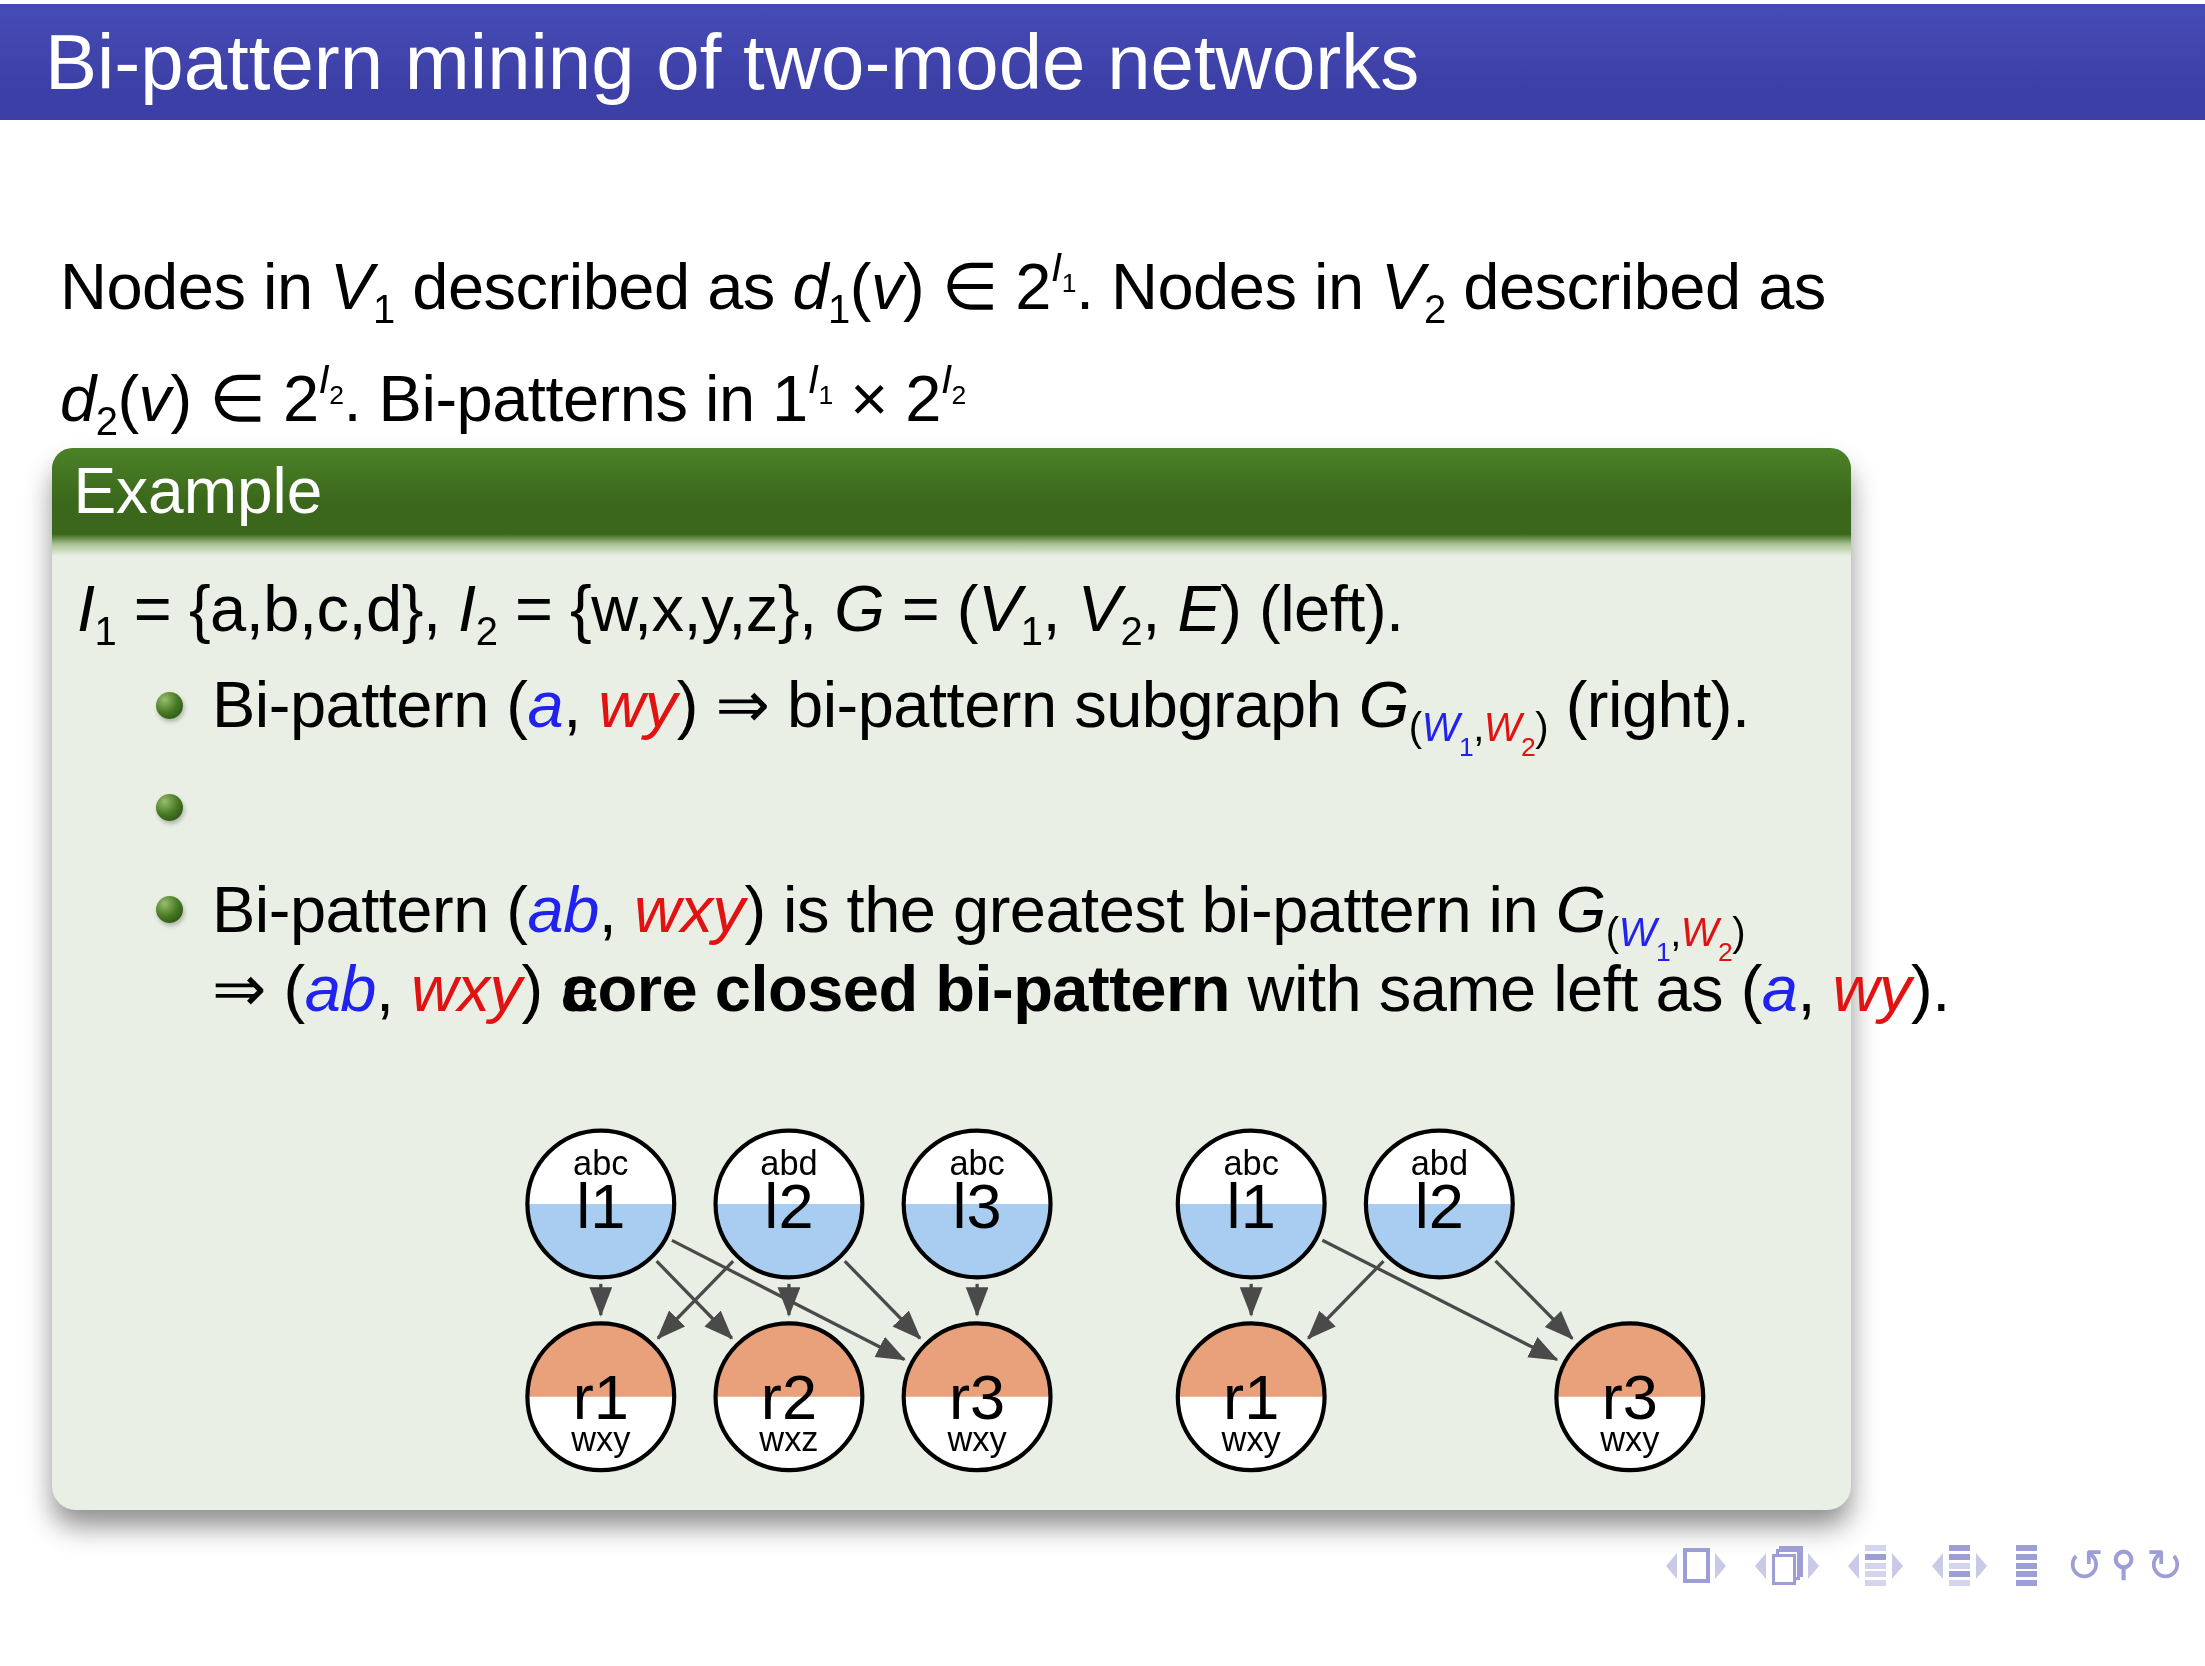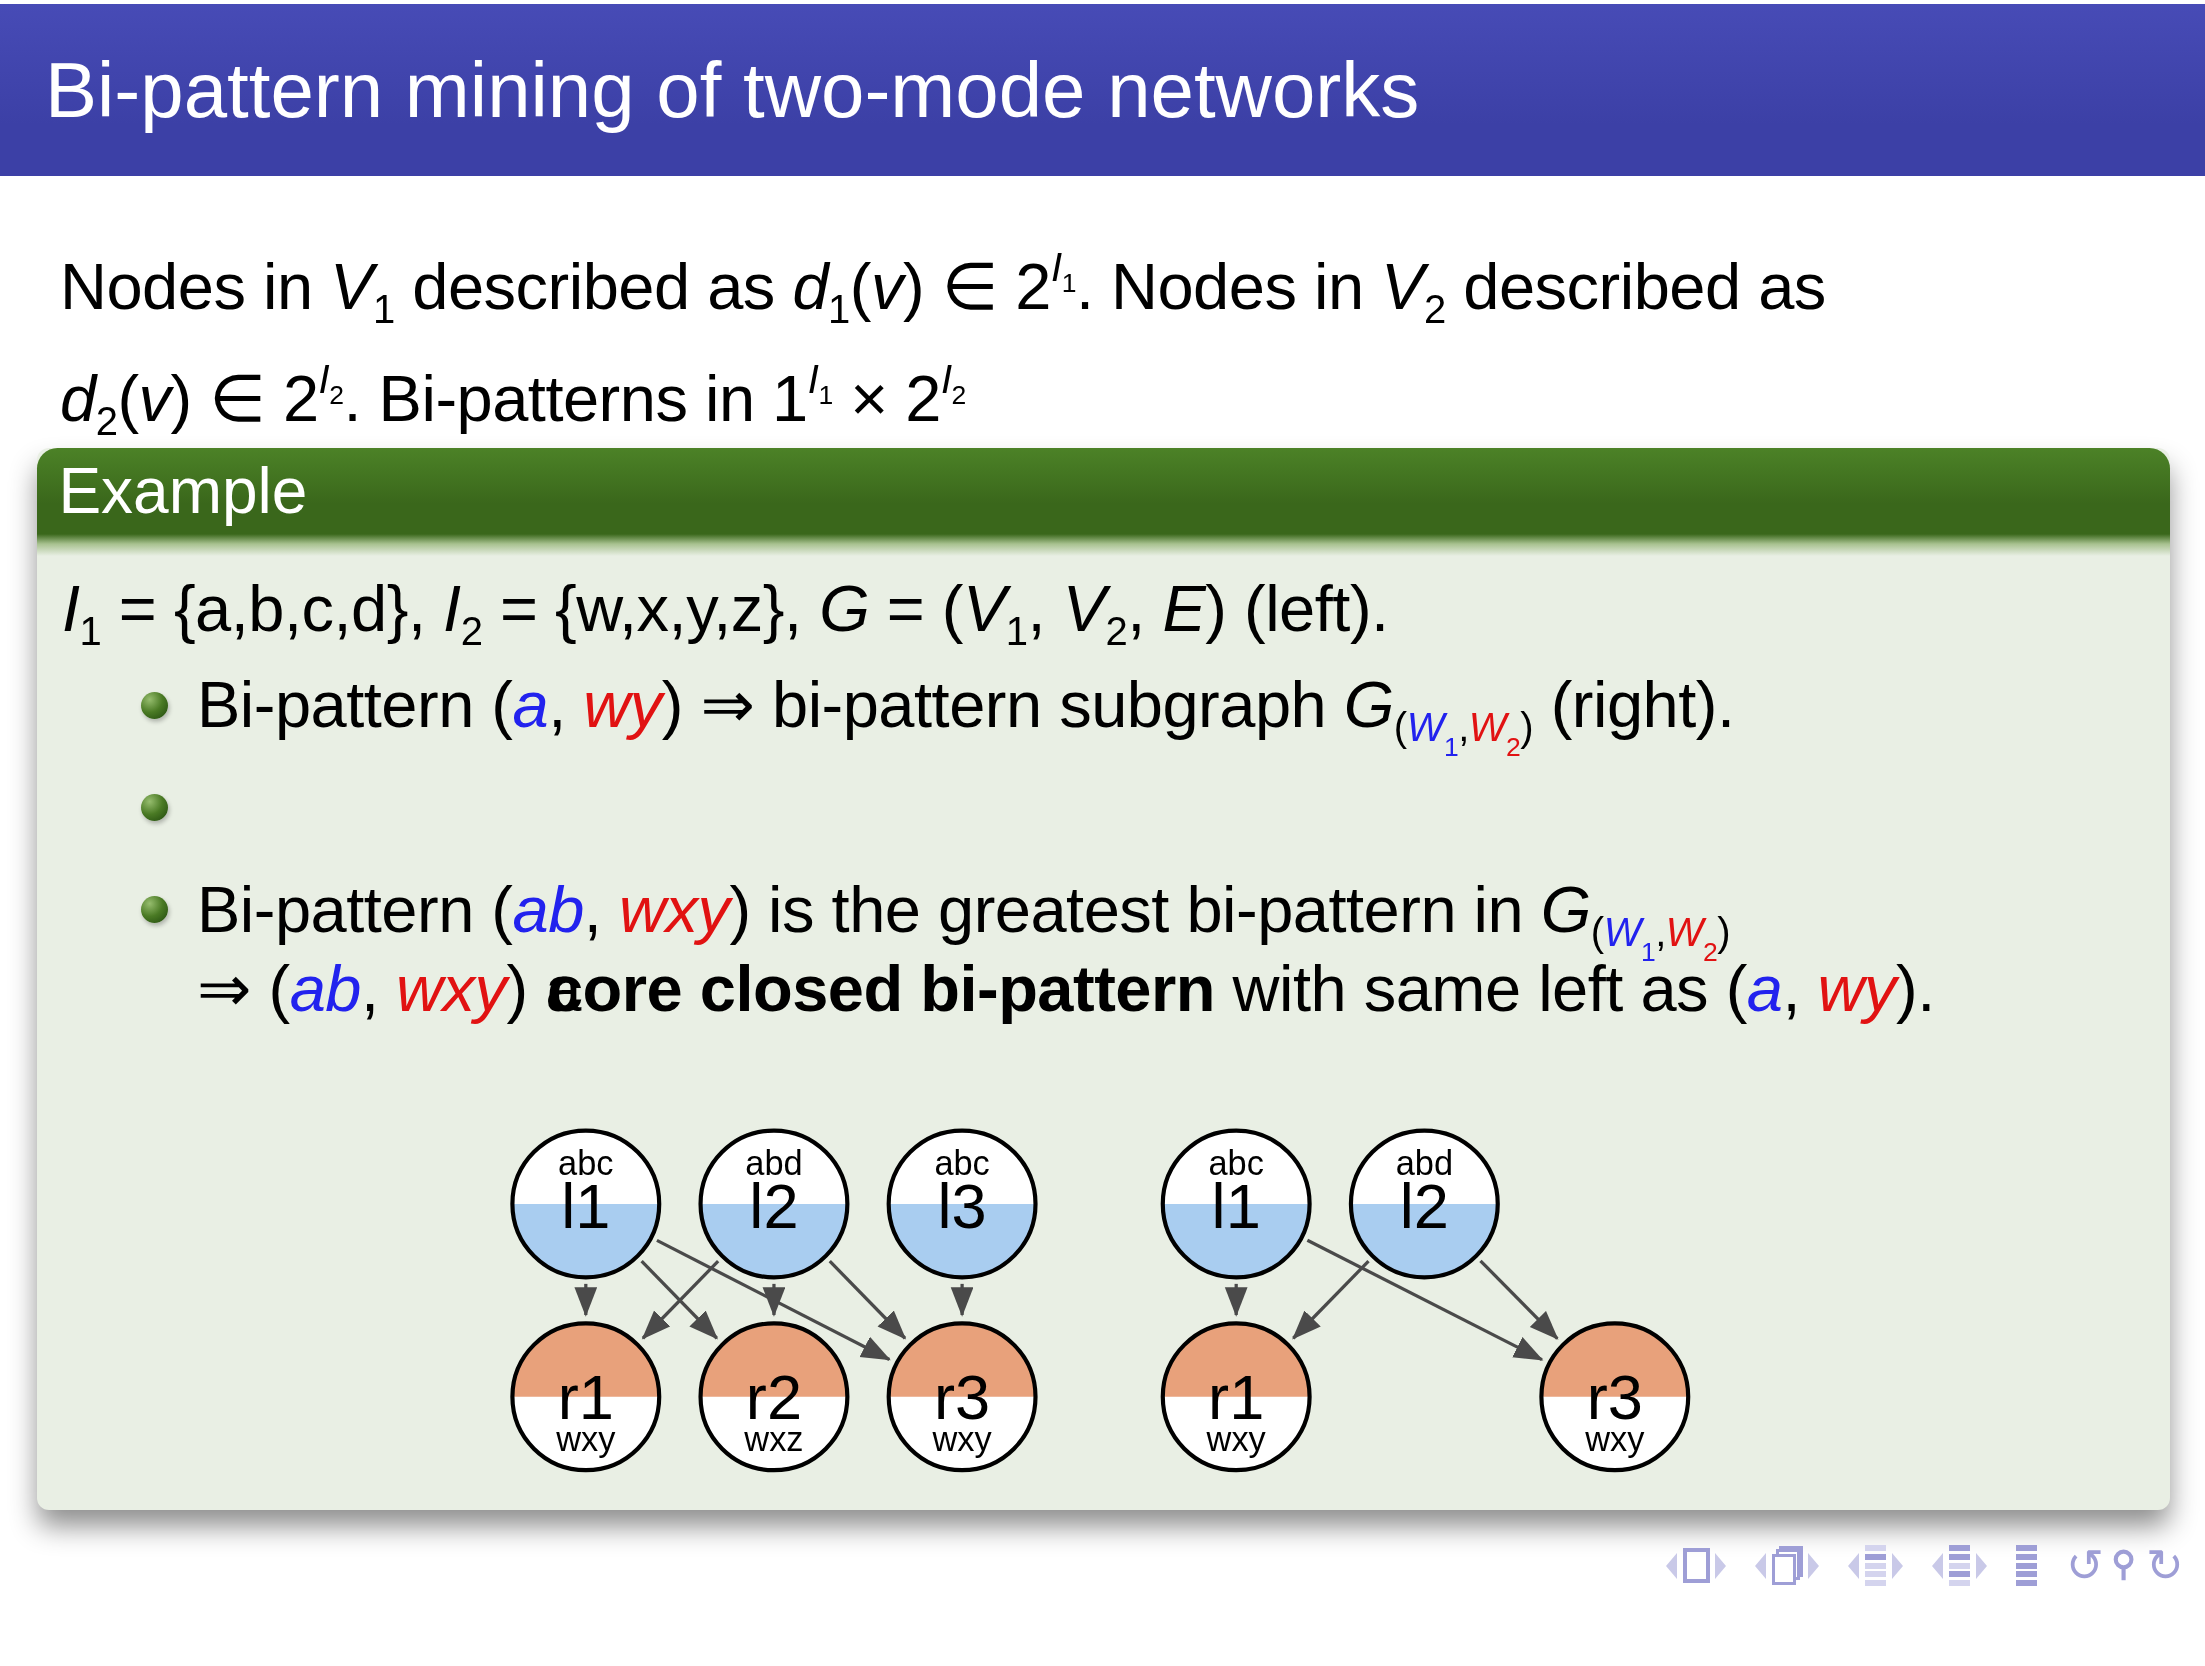--- a/index.html
+++ b/index.html
@@ -1,31 +1,31 @@
 <!DOCTYPE html>
 <html style="--title_blue: #3c40a6; --footer_navy: #282864; --block_header_green: #3a671b; --block_body_green: #e9efe4; --node_top_fill: #a9cdf0; --node_bottom_fill: #e8a17b; --text_blue: #2222ee; --text_red: #e11212; --edge_gray: #4a4a4a; --nav_icon: #9e9ed6;font-size:7.4px"><head>
 <meta charset="utf-8">
 <style>
   html,body{margin:0;padding:0;background:#ffffff;}
   .slide{position:relative;width:2205px;height:1667px;background:#fff;
          font-family:"Liberation Sans",sans-serif;overflow:hidden;color:#000;}
 
   
-  .titlebar{position:absolute;left:0;top:4.2px;width:100%;height:172px;
+  .titlebar{position:absolute;left:0;top:4.2px;width:100%;height:116px;
             background:linear-gradient(180deg,#474bb6 0%,var(--title_blue,#3c40a6) 70%);
             display:flex;align-items:center;}
   .titlebar .ttl{color:#fff;font-size:78px;padding-left:45px;white-space:nowrap;}
 
   
   .intro{position:absolute;left:60px;top:232px;font-size:65px;line-height:82px;}
   .intro .tline{position:relative;white-space:nowrap;letter-spacing:-0.5px;}
 
   
-  .block{position:absolute;left:37px;top:448px;width:2133px;height:1062px;
-         border-radius:12px;background:var(--block_body_green,#e9efe4);
+  .block{position:absolute;left:52px;top:448px;width:1799px;height:1062px;
+         border-radius:24px;background:var(--block_body_green,#e9efe4);
          box-shadow:0 17.7px 28px -1.9px rgba(0,0,0,0.45);}
   .block-head{position:absolute;left:0;top:0;width:100%;height:86px;
               border-radius:20.5px 20.5px 0 0;
               background:linear-gradient(180deg,#4c8227 0%,var(--block_header_green,#3a671b) 65%);
               display:flex;align-items:center;}
   .block-head .btitle{color:#fff;font-size:64px;padding-left:21.4px;}
   .block-fade{position:absolute;left:0;top:86px;width:100%;height:22px;
               background:linear-gradient(180deg,var(--block_header_green,#3a671b) 0%,#a7c18f 45%,var(--block_body_green,#e9efe4) 100%);}
 
   .tline{position:absolute;white-space:nowrap;font-size:65px;line-height:70px;letter-spacing:-0.5px;}

